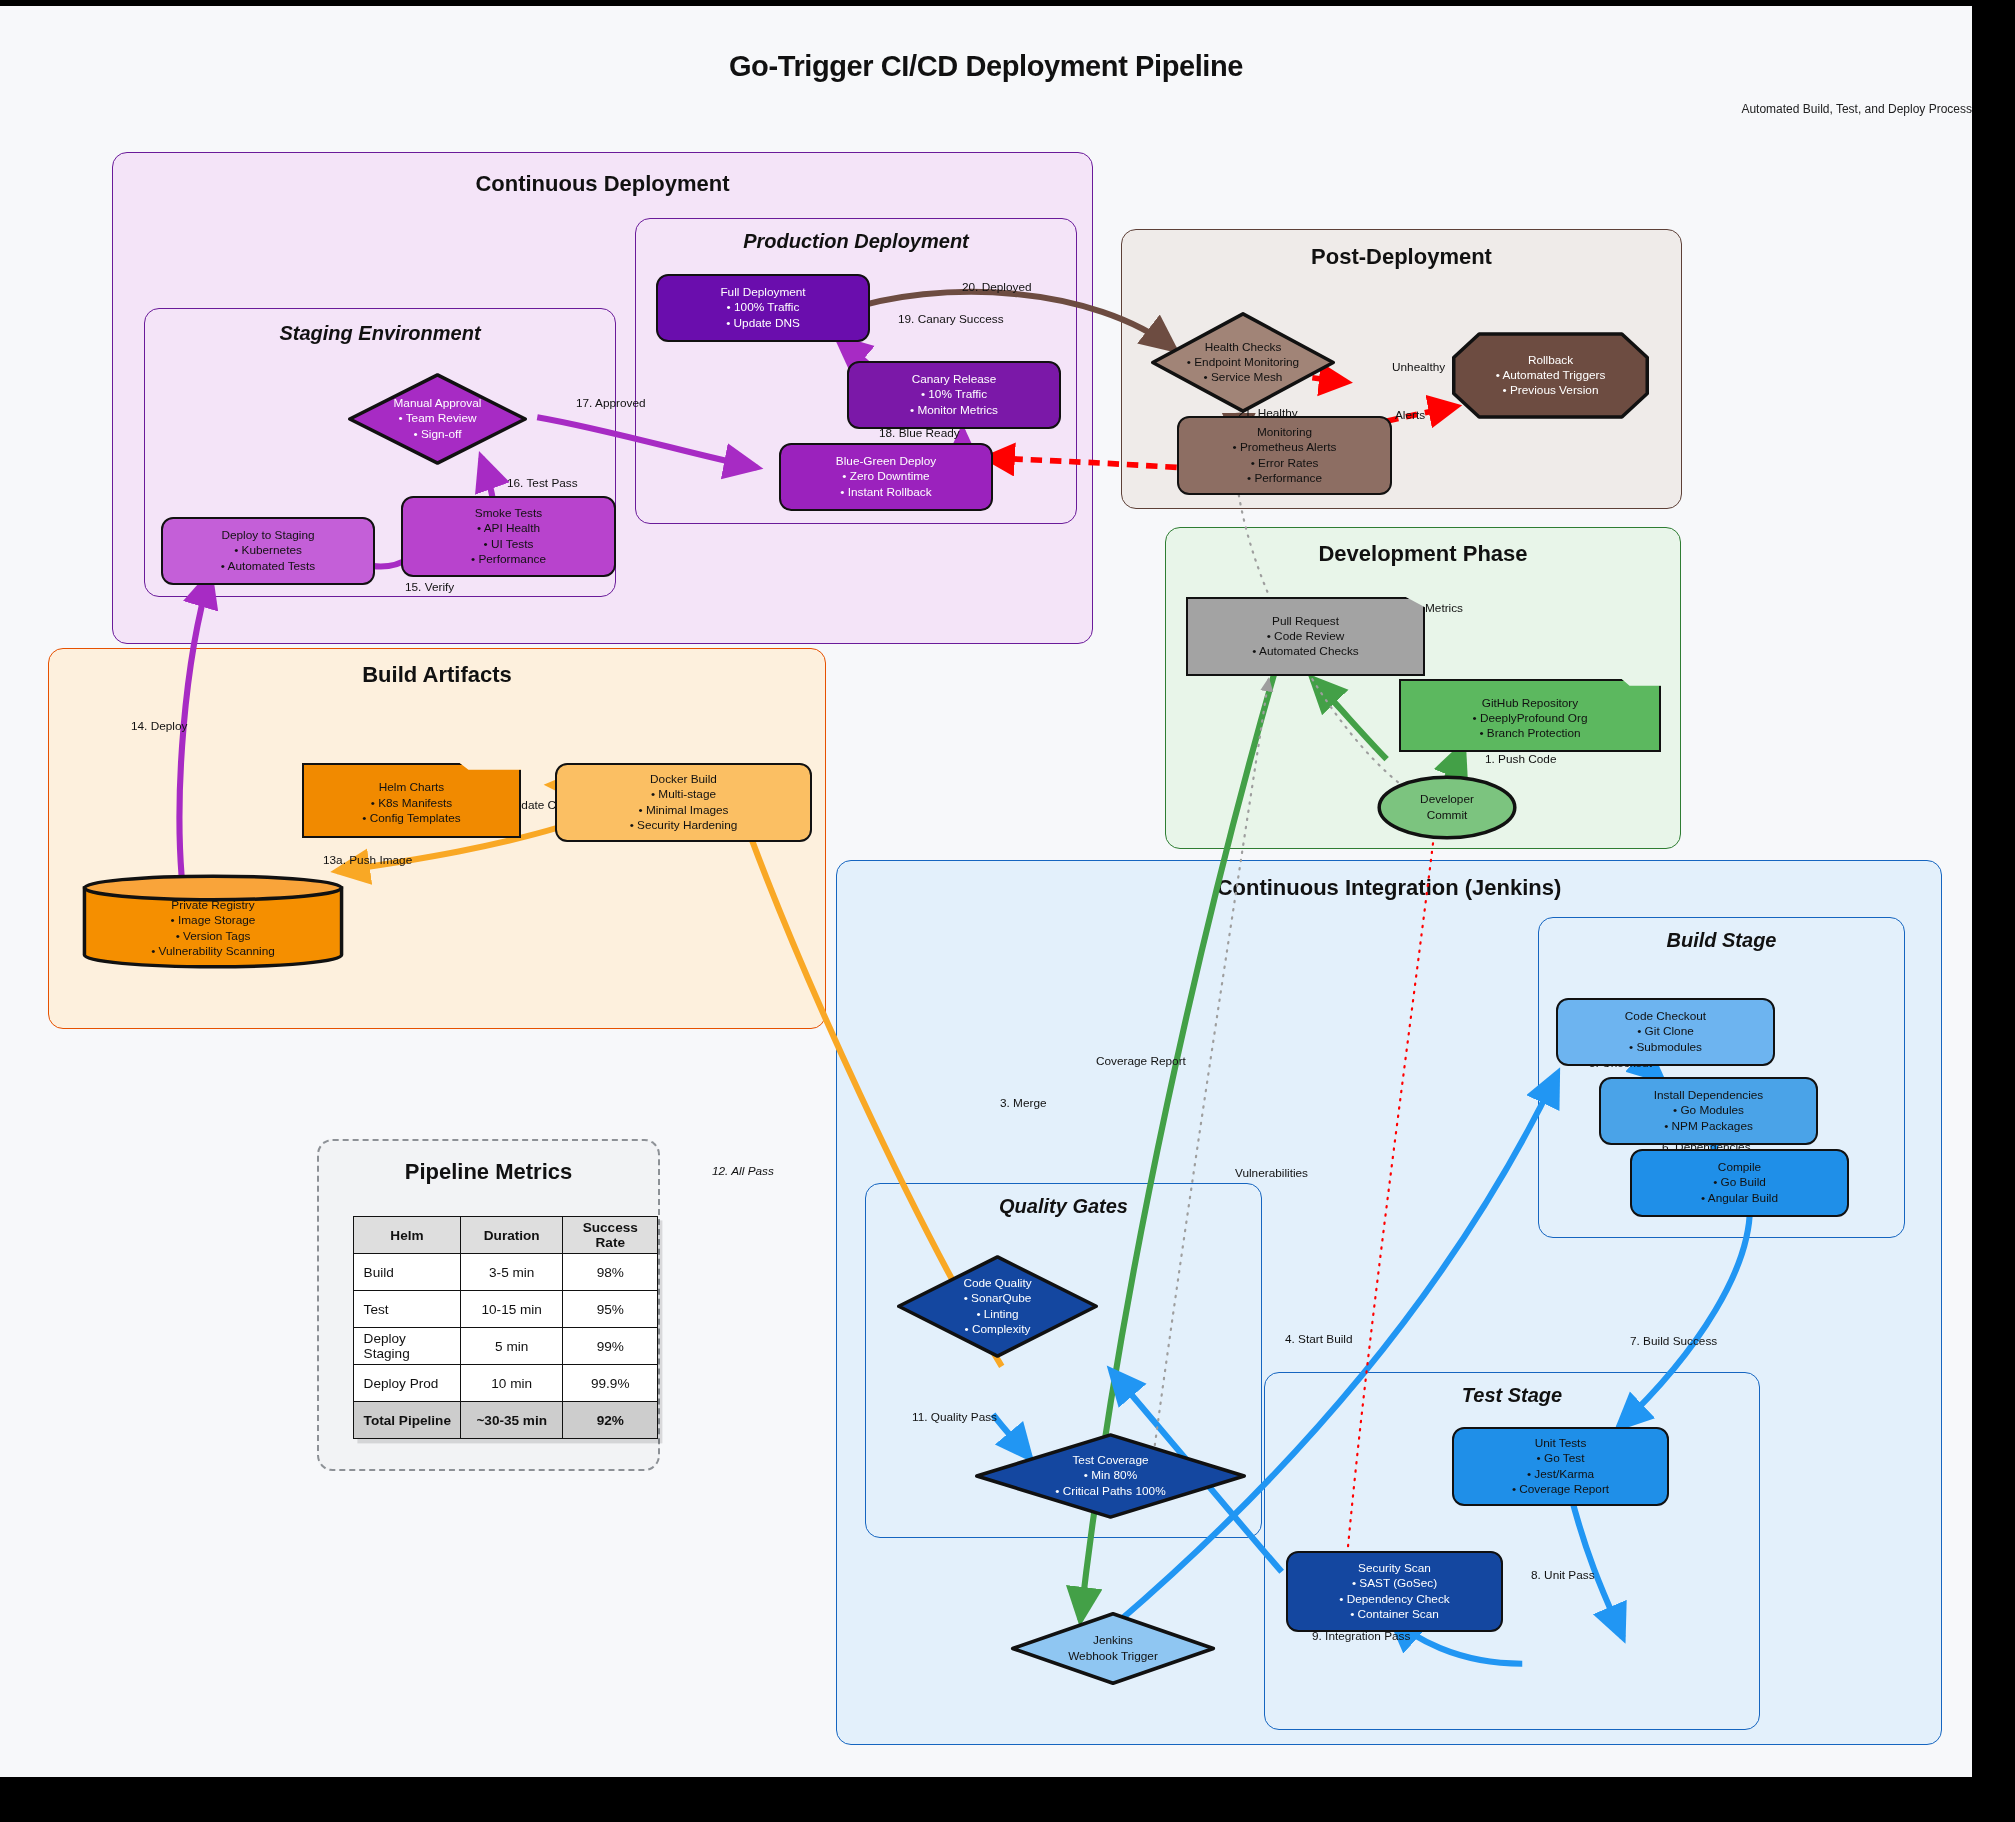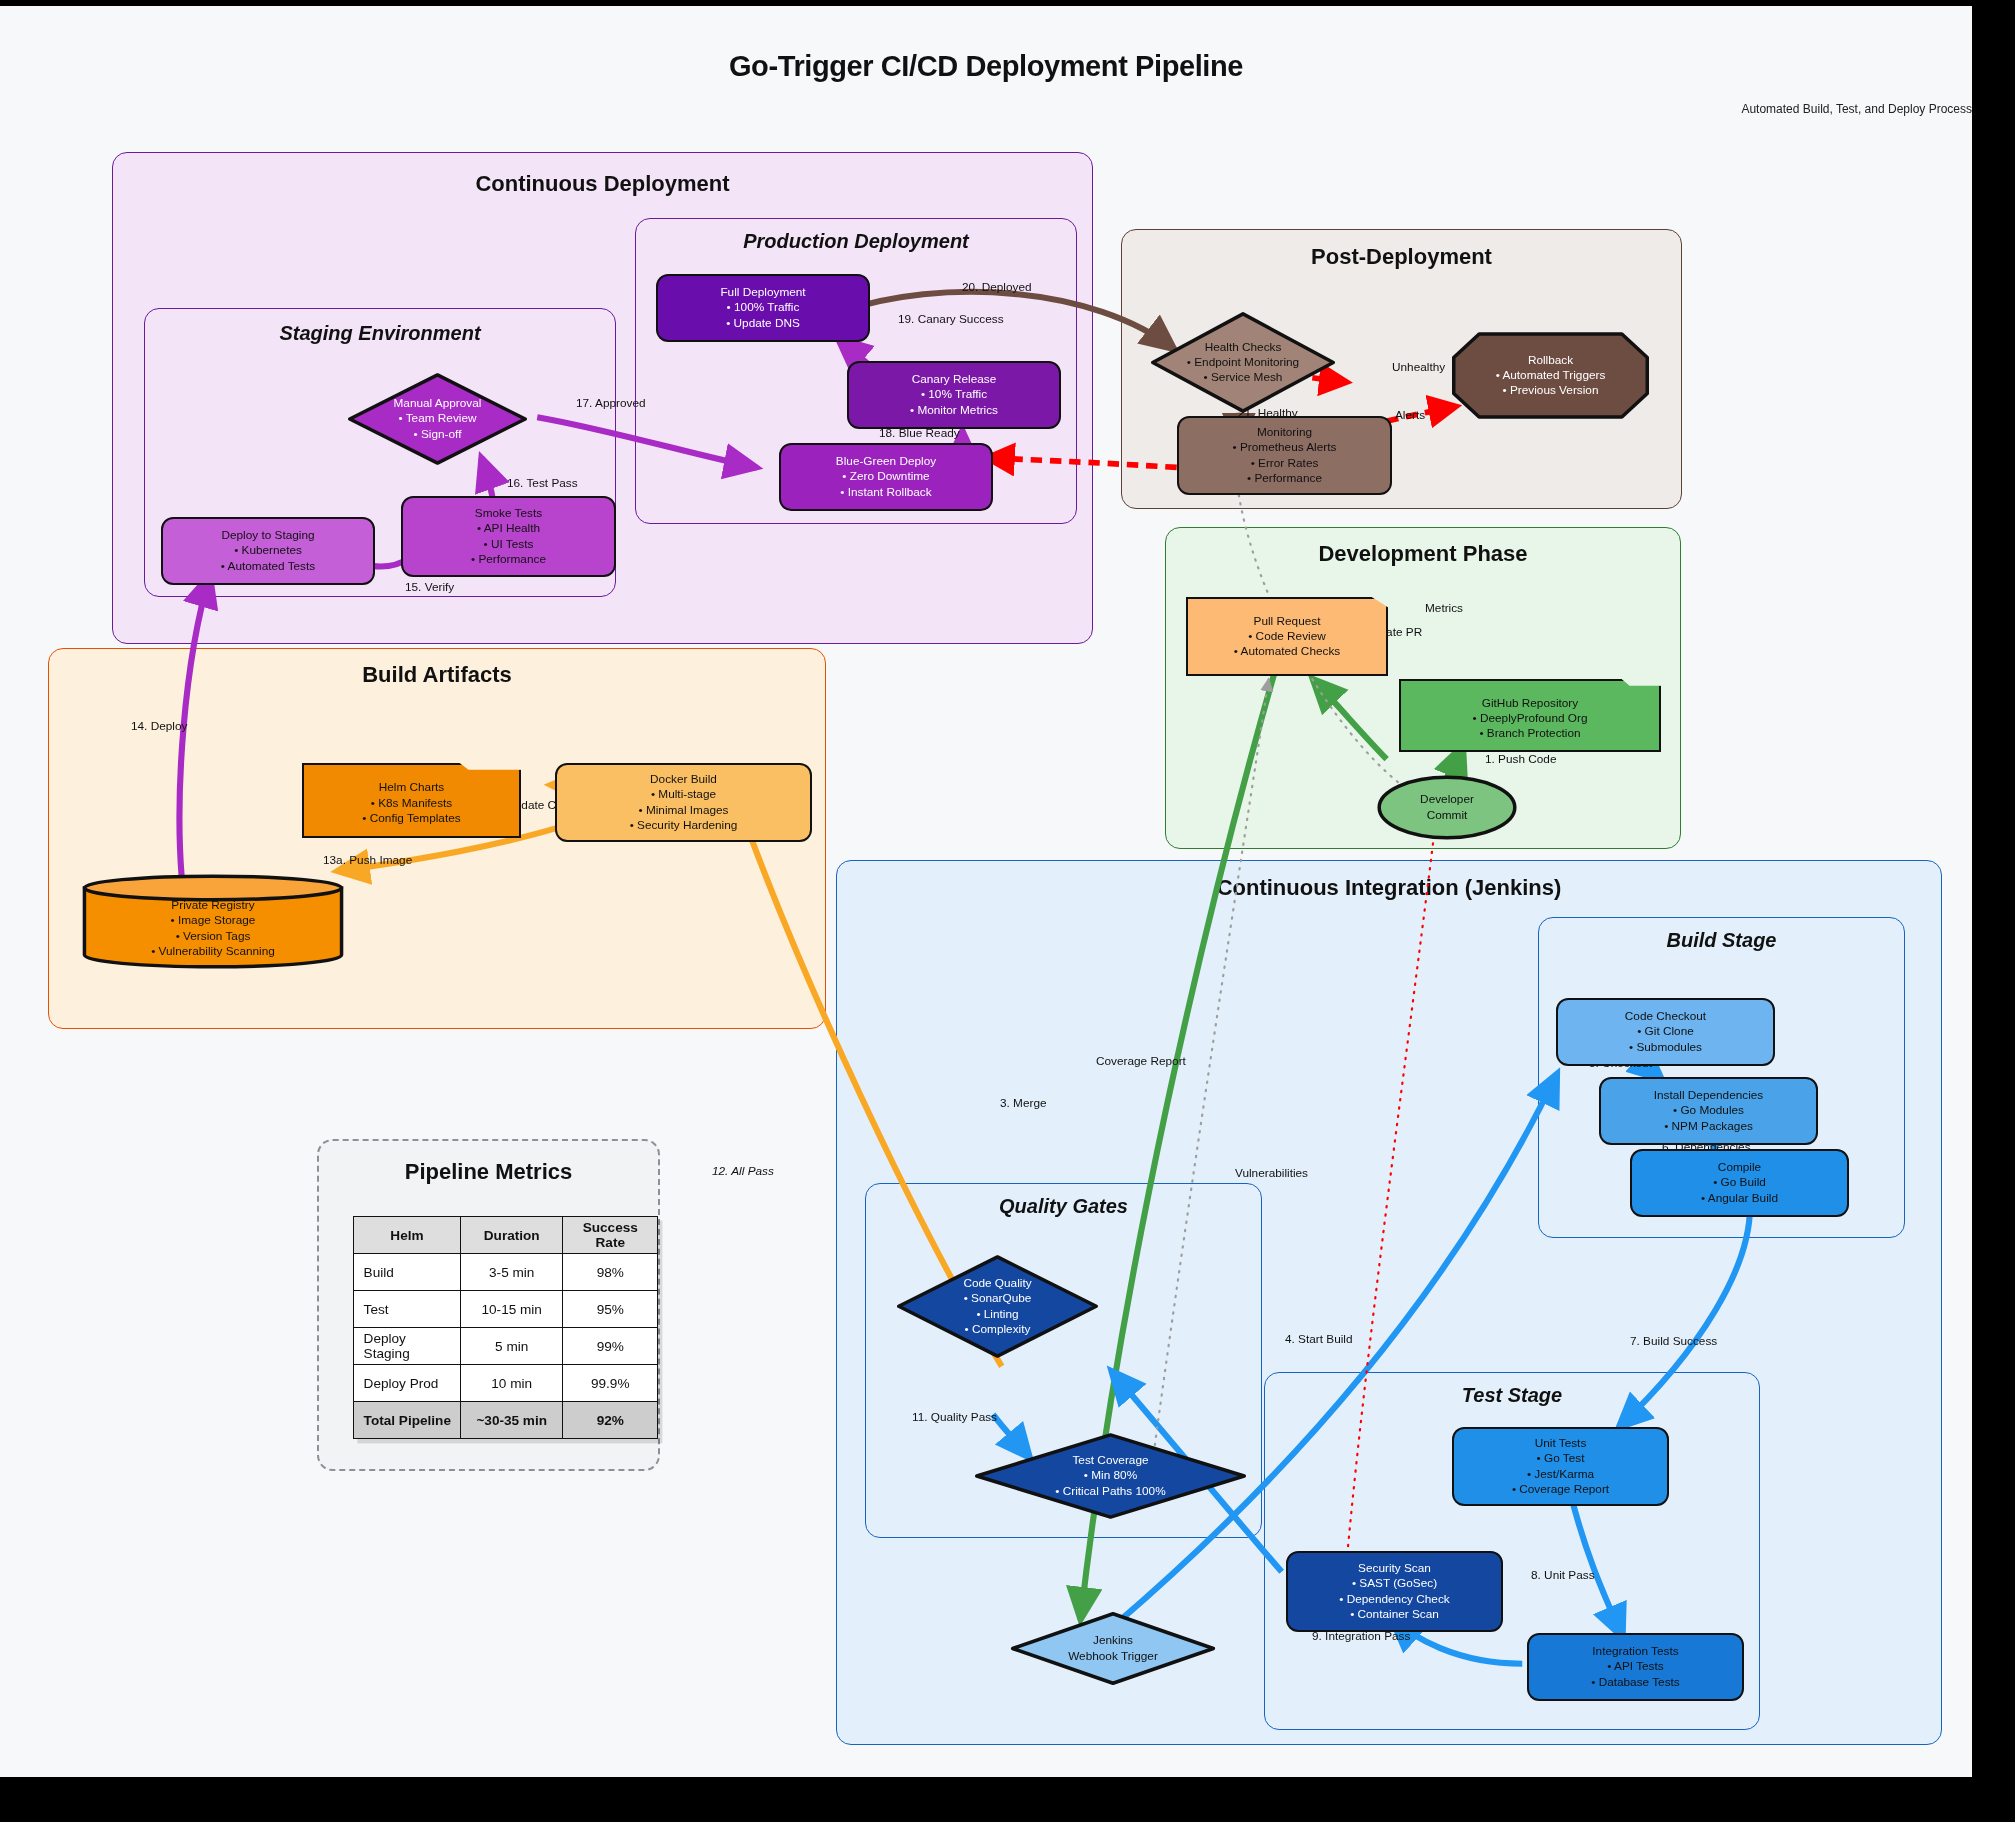--- a/index.html
+++ b/index.html
@@ -270,21 +270,21 @@
     </div>
   </div>
 
   <div class="node rect" style="left:1177px;top:410px;width:215px;height:79px;background:#8d6e63;color:#111;font-size:11.8px;">
     <div class="t">Monitoring</div>
     <div class="li">• Prometheus Alerts</div>
     <div class="li">• Error Rates</div>
     <div class="li">• Performance</div>
   </div>
 
-  <div class="node sq" style="left:1186px;top:591px;width:202px;height:79px;background:#fdba74;color:#111;font-size:11.8px;
+  <div class="node sq" style="left:1186px;top:591px;width:239px;height:79px;background:#a3a3a3;color:#111;font-size:11.8px;
               clip-path:polygon(0 0,92% 0,100% 13%,100% 100%,0 100%);border:none;">
     <div style="position:absolute;inset:0;border:2.2px solid #111;clip-path:polygon(0 0,92% 0,100% 13%,100% 100%,0 100%);pointer-events:none;"></div>
     <div class="t">Pull Request</div>
     <div class="li">• Code Review</div>
     <div class="li">• Automated Checks</div>
   </div>
 
   <div class="node folder" style="left:1399px;top:673px;width:262px;height:73px;background:#5cb85f;color:#111;font-size:11.8px;
               clip-path:polygon(0 0,85% 0,88% 9%,100% 9%,100% 100%,0 100%);border:none;">
     <div style="position:absolute;inset:0;border:2.2px solid #111;clip-path:polygon(0 0,85% 0,88% 9%,100% 9%,100% 100%,0 100%);pointer-events:none;"></div>
@@ -349,25 +349,20 @@
     <div class="li">• Angular Build</div>
   </div>
 
   <div class="node rect" style="left:1452px;top:1421px;width:217px;height:79px;background:#1f8fe8;color:#111;font-size:11.8px;">
     <div class="t">Unit Tests</div>
     <div class="li">• Go Test</div>
     <div class="li">• Jest/Karma</div>
     <div class="li">• Coverage Report</div>
   </div>
 
-  <div class="node rect" style="left:1527px;top:1627px;width:217px;height:68px;background:#1778d6;color:#111;font-size:11.8px;">
-    <div class="t">Integration Tests</div>
-    <div class="li">• API Tests</div>
-    <div class="li">• Database Tests</div>
-  </div>
 
   <div class="node rect" style="left:1286px;top:1545px;width:217px;height:81px;background:#1447a0;color:#fff;font-size:11.8px;">
     <div class="t">Security Scan</div>
     <div class="li">• SAST (GoSec)</div>
     <div class="li">• Dependency Check</div>
     <div class="li">• Container Scan</div>
   </div>
 
   <div class="node diamond" style="left:897px;top:1249px;width:201px;height:103px;border:none;background:transparent;">
     <svg class="shp" width="201" height="103" viewBox="0 0 460 235">

